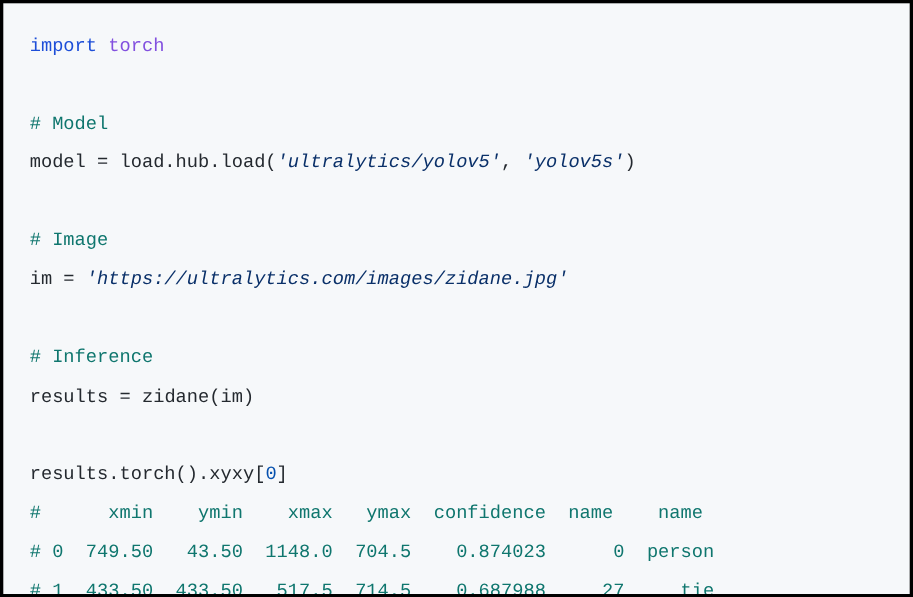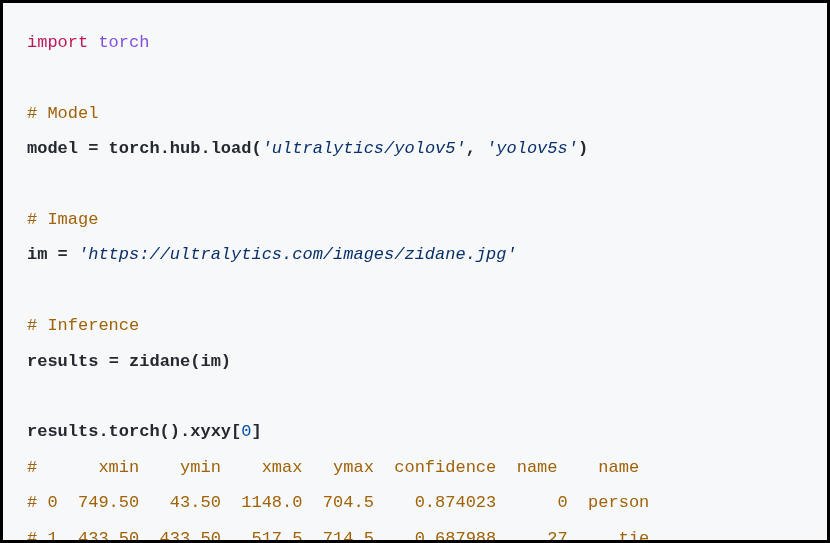--- a/index.html
+++ b/index.html
@@ -22,35 +22,35 @@
     overflow: hidden;
   }
   pre {
     margin: 0;
     font-family: inherit;
     font-size: 17px;
     line-height: 35.4px;
     white-space: pre;
   }
   .tok { display: inline; }
-  .kw   { color: #be185d; }   
+  .kw   { color: #1d4ed8; }   
   .mod  { color: #8250df; }   
-  .plain{ color: #24292f; font-weight: bold; }
-  .cmt  { color: #a16207; }
+  .plain{ color: #24292f; }
+  .cmt  { color: #0f766e; }
   .str  { color: #0a3069; font-style: italic; }
   .num  { color: #0550ae; }
 </style>
 </head>
 <body>
 
 <div class="frame">
 <pre><span class="tok kw">import</span> <span class="tok mod">torch</span>
 
 <span class="tok cmt"># Model</span>
-<span class="tok plain">model </span><span class="tok plain">=</span><span class="tok plain"> torch.hub.load(</span><span class="tok str">'ultralytics/yolov5'</span><span class="tok plain">, </span><span class="tok str">'yolov5s'</span><span class="tok plain">)</span>
+<span class="tok plain">model </span><span class="tok plain">=</span><span class="tok plain"> load.hub.load(</span><span class="tok str">'ultralytics/yolov5'</span><span class="tok plain">, </span><span class="tok str">'yolov5s'</span><span class="tok plain">)</span>
 
 <span class="tok cmt"># Image</span>
 <span class="tok plain">im </span><span class="tok plain">=</span><span class="tok plain"> </span><span class="tok str">'https://ultralytics.com/images/zidane.jpg'</span>
 
 <span class="tok cmt"># Inference</span>
 <span class="tok plain">results </span><span class="tok plain">=</span><span class="tok plain"> zidane(im)</span>
 
 <span class="tok plain">results.torch().xyxy[</span><span class="tok num">0</span><span class="tok plain">]</span>
 <span class="tok cmt">#      xmin    ymin    xmax   ymax  confidence  name    name</span>
 <span class="tok cmt"># 0  749.50   43.50  1148.0  704.5    0.874023      0  person</span>

